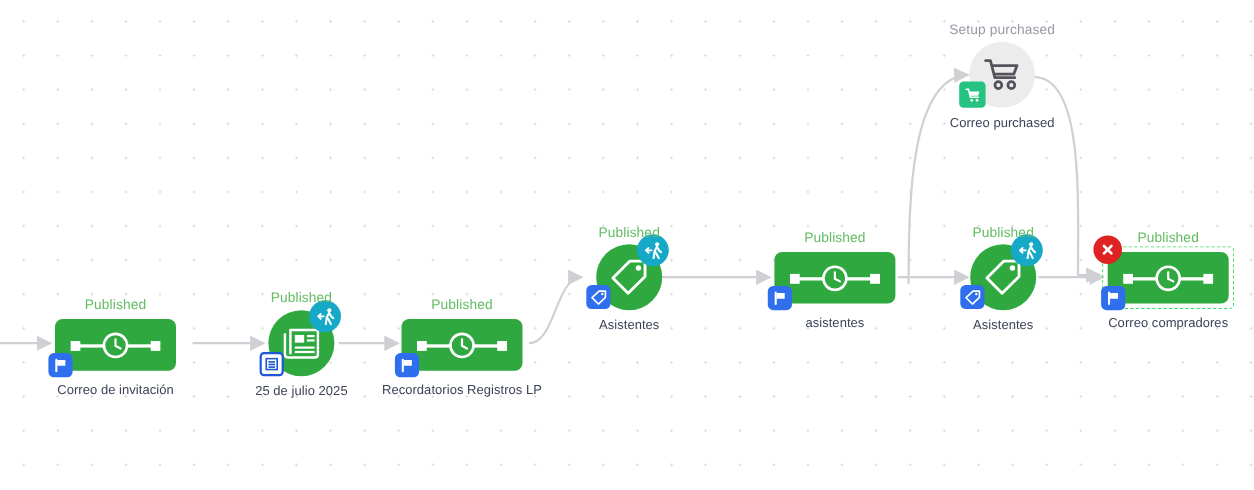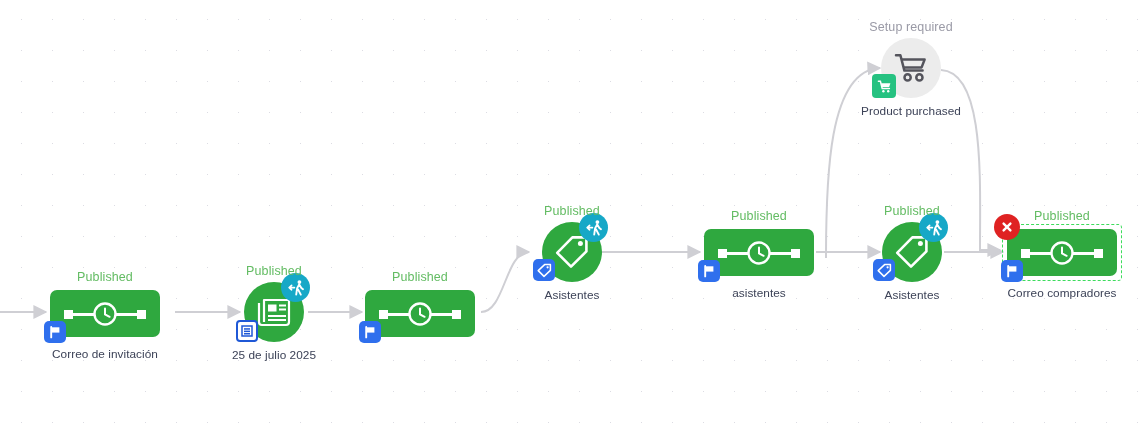--- a/index.html
+++ b/index.html
@@ -225,20 +225,21 @@
         <path d="M 41 7.5 L 41 13.4 L 45.6 15.8" stroke="#fff" stroke-width="2" fill="none" stroke-linecap="round"></path>
       </svg>
     </div>
     <div class="badge badge-blue" style="left:-6px; top:31px;">
       <svg width="14" height="14" viewBox="0 0 14 14">
         <path d="M3.2 2 L3.2 12.4" stroke="#fff" stroke-width="1.9" stroke-linecap="round"></path>
         <path d="M4 2.3 L11.4 2.3 L11.4 7.6 L4 7.6 Z" fill="#fff"></path>
       </svg>
     </div>
     <div class="status">Published</div>
+    <div class="caption">Recordatorios Registros LP</div>
   </div>
 
   <div class="node circle-node" style="left:542px; top:222px; width:60px; height:60px;">
     <div class="shape">
       <svg class="glyph" width="34" height="34" viewBox="0 0 34 34">
         <path d="M17.4 2.4 L31.4 2.4 L31.4 16.4 L16 31.6 L2.2 17.8 Z" fill="none" stroke="#fff" stroke-width="2.6" stroke-linejoin="round"></path>
         <circle cx="25.4" cy="8.6" r="2.5" fill="#fff"></circle>
       </svg>
     </div>
     <div class="badge badge-blue" style="left:-9px; top:37px;">
@@ -289,22 +290,22 @@
       </svg>
     </div>
     <div class="badge badge-green" style="left:-9px; top:36px;">
       <svg width="15" height="15" viewBox="0 0 15 15">
         <path d="M1.4 2.2 L3.4 2.2 L5.2 9.4 L12.4 9.4" fill="none" stroke="#fff" stroke-width="1.5" stroke-linecap="round"></path>
         <path d="M4.2 4.2 L13.4 4.2 L12.2 8 L5 8 Z" fill="#fff"></path>
         <circle cx="6.4" cy="12.2" r="1.2" fill="#fff"></circle>
         <circle cx="11.2" cy="12.2" r="1.2" fill="#fff"></circle>
       </svg>
     </div>
-    <div class="status">Setup required</div>
-    <div class="caption">Product purchased</div>
+    <div class="status">Setup purchased</div>
+    <div class="caption">Correo purchased</div>
   </div>
 
   <div class="node circle-node" style="left:882px; top:222px; width:60px; height:60px;">
     <div class="shape">
       <svg class="glyph" width="34" height="34" viewBox="0 0 34 34">
         <path d="M17.4 2.4 L31.4 2.4 L31.4 16.4 L16 31.6 L2.2 17.8 Z" fill="none" stroke="#fff" stroke-width="2.6" stroke-linejoin="round"></path>
         <circle cx="25.4" cy="8.6" r="2.5" fill="#fff"></circle>
       </svg>
     </div>
     <div class="badge badge-blue" style="left:-9px; top:37px;">

